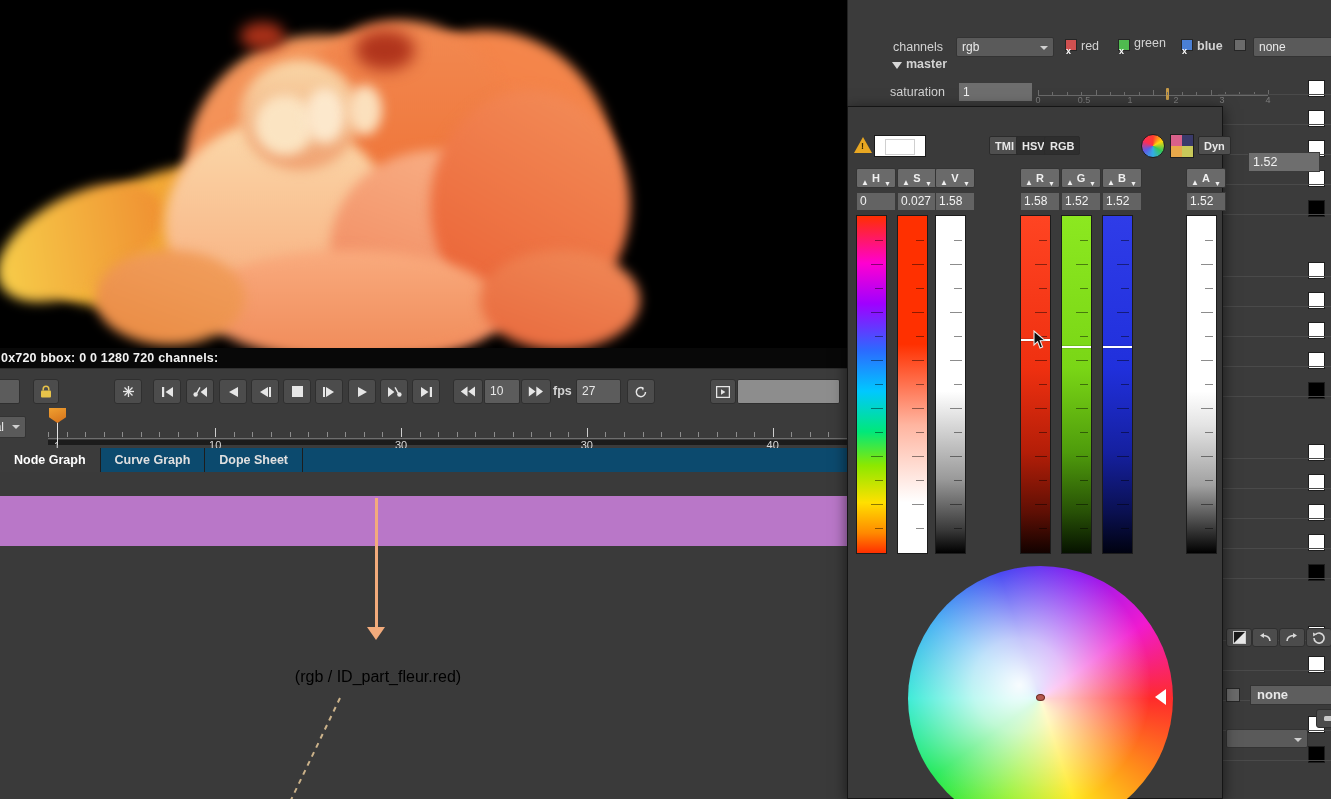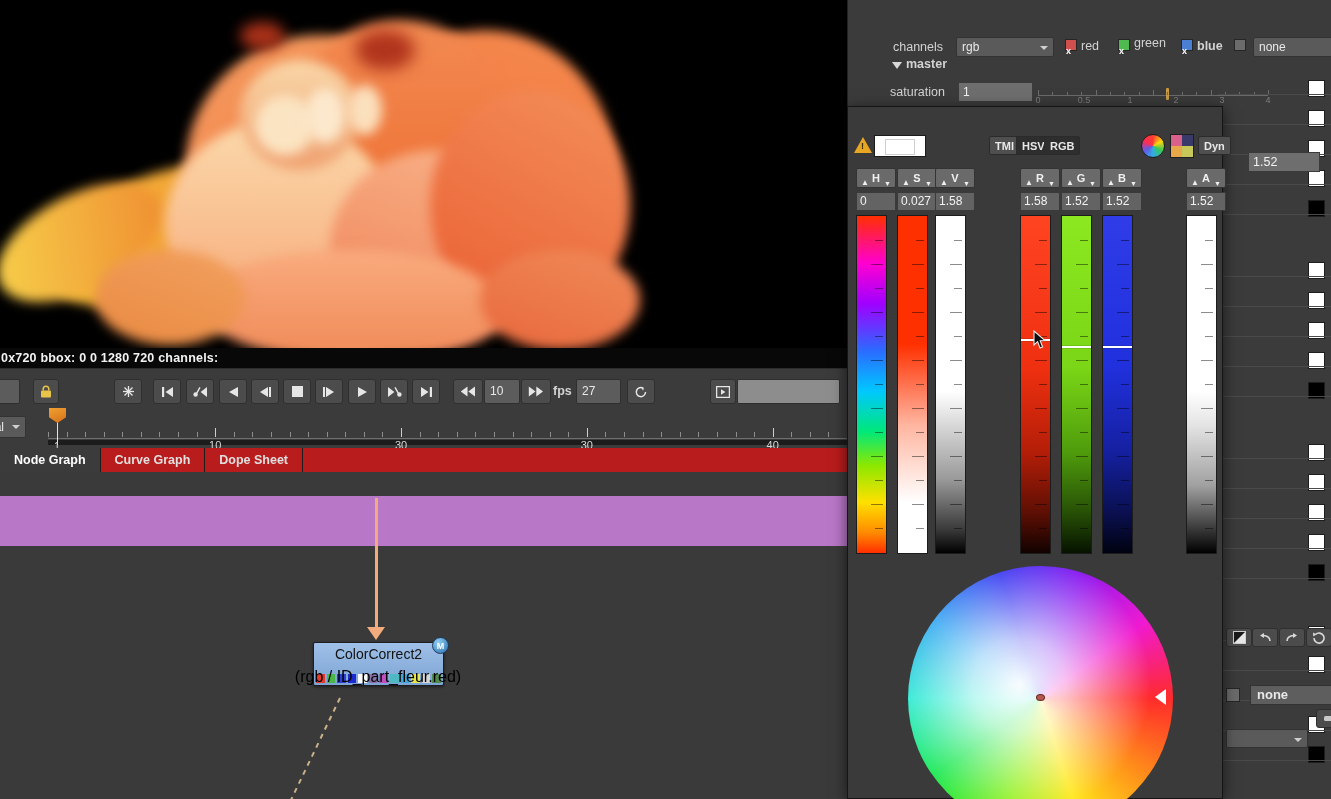--- a/index.html
+++ b/index.html
@@ -48,21 +48,21 @@
   .tl-num { position:absolute; bottom:-4px; font-size:11px; color:#d8d8d8; transform:translateX(-50%); }
   .playhead { position:absolute; bottom:2px; width:1px; height:26px; background:#e3e3e3; }
   .playhead-flag {
     position:absolute; bottom:22px; left:-8px; width:17px; height:15px;
     background:linear-gradient(160deg,#f0a030,#d4701a);
     clip-path:polygon(0 0,100% 0,100% 62%,50% 100%,0 62%);
   }
 
   
   #nodepane { left:0; top:448px; width:847px; height:351px; background:#3b3b3b; }
-  #nodetabs { position:absolute; left:0; top:0; width:100%; height:24px; background:#b91c1c; }
+  #nodetabs { position:absolute; left:0; top:0; width:100%; height:24px; background:#0c4a6e; }
   .ntab {
     float:left; height:24px; line-height:24px; padding:0 14px;
     font-size:12.5px; color:#e0e0e0; font-weight:bold;
     border-right:1px solid #1d1d1d;
   }
   .ntab.active { background:#3b3b3b; color:#fff; }
   #graph-bg { position:absolute; left:0; top:24px; width:100%; height:327px; background:#3a3a3a; }
   #purple-band { position:absolute; left:0; top:24px; width:847px; height:50px;
                  background:#b977c8; }
 
@@ -410,38 +410,20 @@
   <div id="graph-bg">
     <div id="purple-band"></div>
 
     <div class="arrow-line" style="left:375px;top:26px;width:3px;height:130px;"></div>
     <div class="arrow-head" style="left:367px;top:155px;"></div>
 
     <svg class="abs" style="left:0;top:0;width:847px;height:327px;pointer-events:none;">
       <path d="M340 226 L290 330" stroke="#cbb28a" stroke-width="2" stroke-dasharray="5 5" fill="none"></path>
     </svg>
 
-    <div class="node" style="left:313px;top:170px;width:131px;height:44px;">
-      <div class="node-title">ColorCorrect2</div>
-      <div class="node-badge">M</div>
-      <div class="swatchbar" id="node-swatches">
-          <i style="background: rgb(224, 59, 44);"></i>
-          <i style="background: rgb(73, 182, 74);"></i>
-          <i style="background: rgb(44, 63, 208);"></i>
-          <i style="background: rgb(29, 42, 212);"></i>
-          <i style="background: rgb(255, 255, 255);"></i>
-          <i style="background: rgb(138, 111, 168);"></i>
-          <i style="background: rgb(194, 79, 194);"></i>
-          <i style="background: rgb(79, 184, 194);"></i>
-          <i style="background: rgb(63, 168, 216);"></i>
-          <i style="background: rgb(232, 232, 74);"></i>
-          <i style="background: rgb(216, 216, 216);"></i>
-          <i style="background: rgb(79, 138, 79);"></i>
-        </div>
-    </div>
     <div class="node-sub-outer" style="left:378px;top:196px;">(rgb / ID_part_fleur.red)</div>
   </div>
 
 </div>
 
 <div id="props" class="abs">
 
   
   <span class="abs lbl" style="left:45px;top:40px;">channels</span>
   <div class="abs select" style="left:108px;top:37px;width:98px;">

